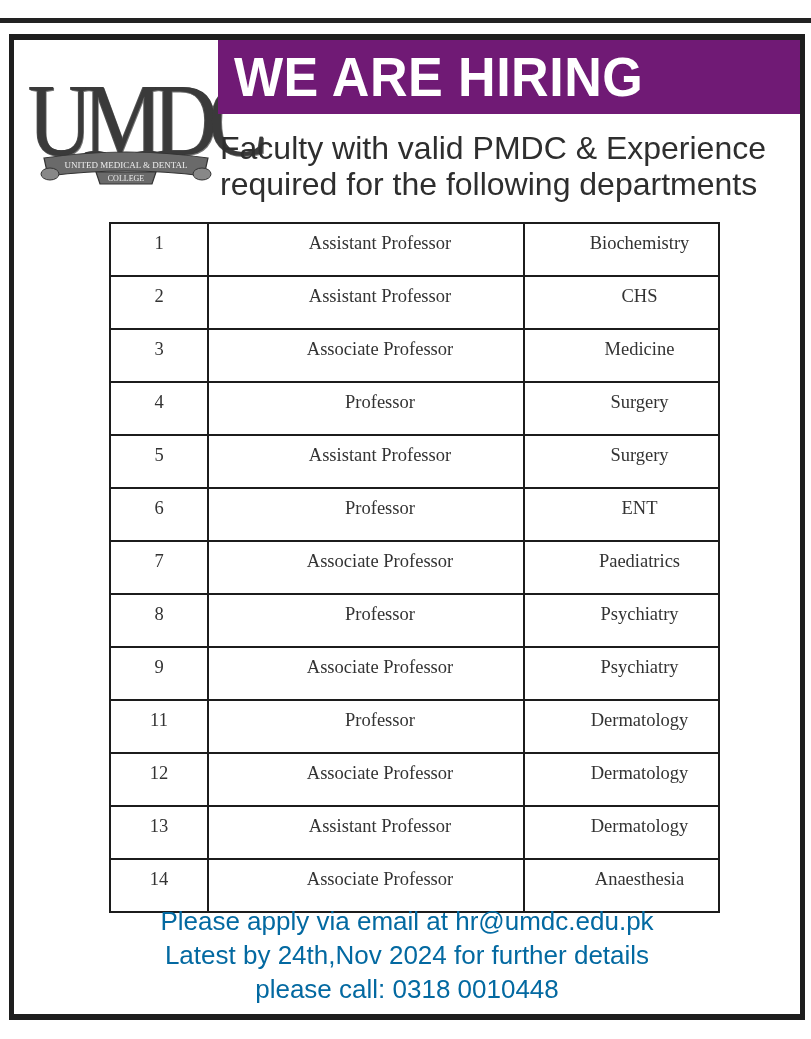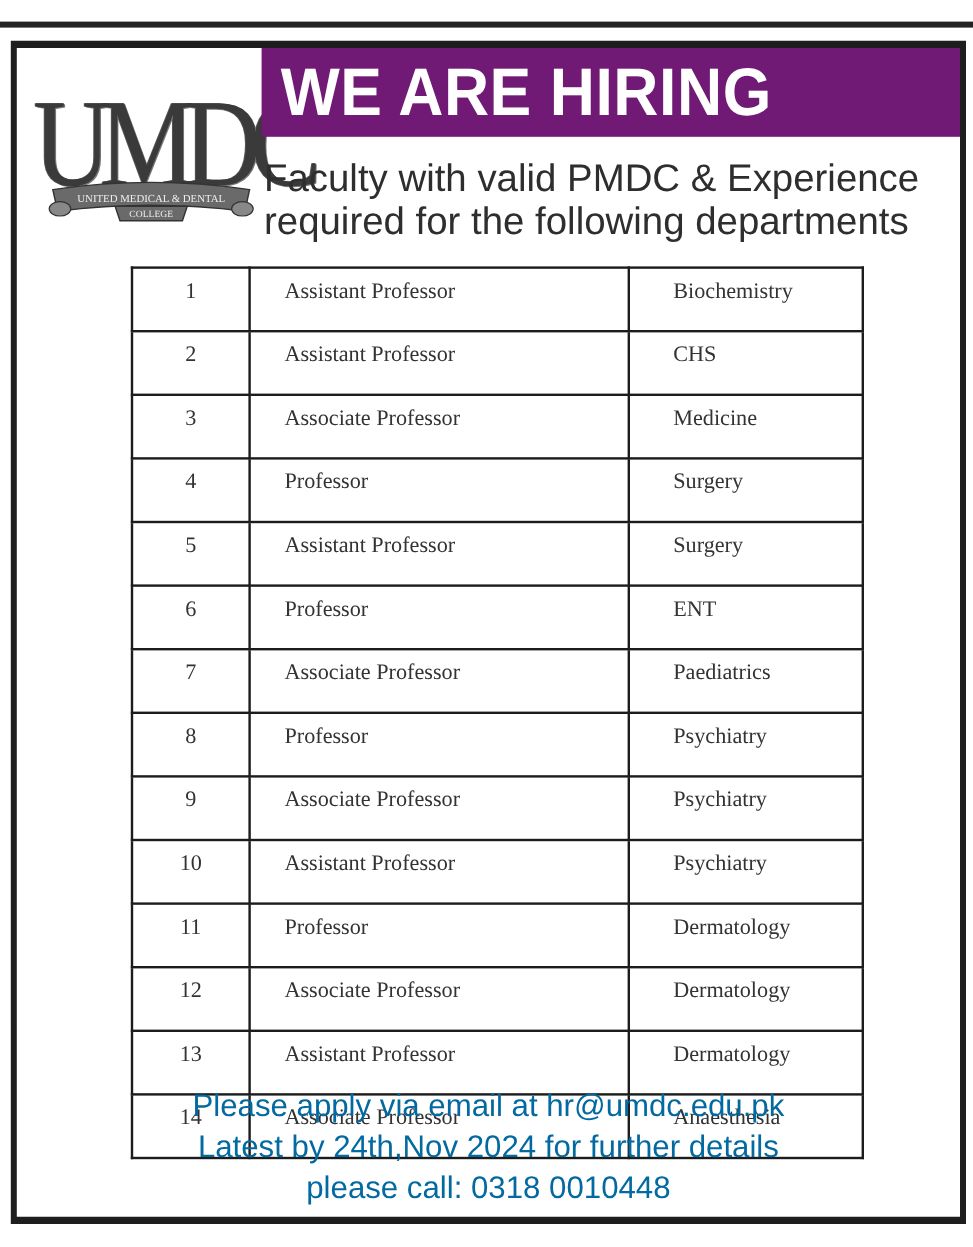--- a/index.html
+++ b/index.html
@@ -7,21 +7,21 @@
   .top-rule { position:absolute; left:0; top:18px; width:811px; height:5px; background:#222; }
   .ad-box { position:absolute; left:9px; top:34px; width:786px; height:974px; border:5px solid #1e1e1e; border-top-width:6px; border-bottom-width:6px; background:#fff; }
   .logo { position:absolute; left:14px; top:30px; width:190px; height:140px; }
   .logo-letters { position:absolute; left:0; top:0; width:190px; font-family:"Liberation Serif", serif; font-size:104px; line-height:100px; letter-spacing:-11px; color:#3a3a3a; text-shadow:1px 1px 0 #777, -1px 0 0 #555; transform:scaleX(0.86); transform-origin:left top; white-space:nowrap; font-weight:normal; }
   .logo-banner { position:absolute; left:12px; top:80px; width:172px; height:36px; }
   .logo-banner svg { width:100%; height:100%; }
   .banner { position:absolute; left:204px; top:0; width:582px; height:74px; background:#701a75; }
   .banner-title { position:absolute; left:16px; top:2px; font-size:56px; font-weight:bold; color:#ffffff; letter-spacing:0.5px; line-height:70px; white-space:nowrap; transform:scaleX(0.93); transform-origin:left top; }
   .subtitle { position:absolute; left:206px; top:90px; font-size:32px; line-height:36px; color:#2e2e2e; white-space:nowrap; }
   .positions-table { position:absolute; left:95px; top:182px; border-collapse:collapse; width:611px; }
-  .positions-table td { border:2.5px solid #1c1c1c; height:42px; padding:0; vertical-align:top; font-family:"Liberation Serif", serif; font-size:18.5px; color:#333; }
+  .positions-table td { border:2.5px solid #1c1c1c; height:42px; padding:0; vertical-align:top; font-family:"Liberation Serif", serif; font-size:18.5px; color:#333;text-align:center; }
   .positions-table td.num { width:96px; text-align:center; padding-top:9px; }
   .positions-table td.title { width:286px; padding-left:28px; padding-top:9px; }
   .positions-table td.dept { padding-left:36px; padding-top:9px; }
   .footer { position:absolute; left:0; top:864px; width:786px; text-align:center; font-size:26px; line-height:34px; color:#0369a1; }
   .footer div { white-space:nowrap; }
 </style>
 </head>
 <body>
 
 <div class="top-rule"></div>
@@ -92,25 +92,20 @@
           <td class="num">8</td>
           <td class="title">Professor</td>
           <td class="dept">Psychiatry</td>
         </tr>
         <tr>
           <td class="num">9</td>
           <td class="title">Associate Professor</td>
           <td class="dept">Psychiatry</td>
         </tr>
         <tr>
-          <td class="num">10</td>
-          <td class="title">Assistant Professor</td>
-          <td class="dept">Psychiatry</td>
-        </tr>
-        <tr>
           <td class="num">11</td>
           <td class="title">Professor</td>
           <td class="dept">Dermatology</td>
         </tr>
         <tr>
           <td class="num">12</td>
           <td class="title">Associate Professor</td>
           <td class="dept">Dermatology</td>
         </tr>
         <tr>

